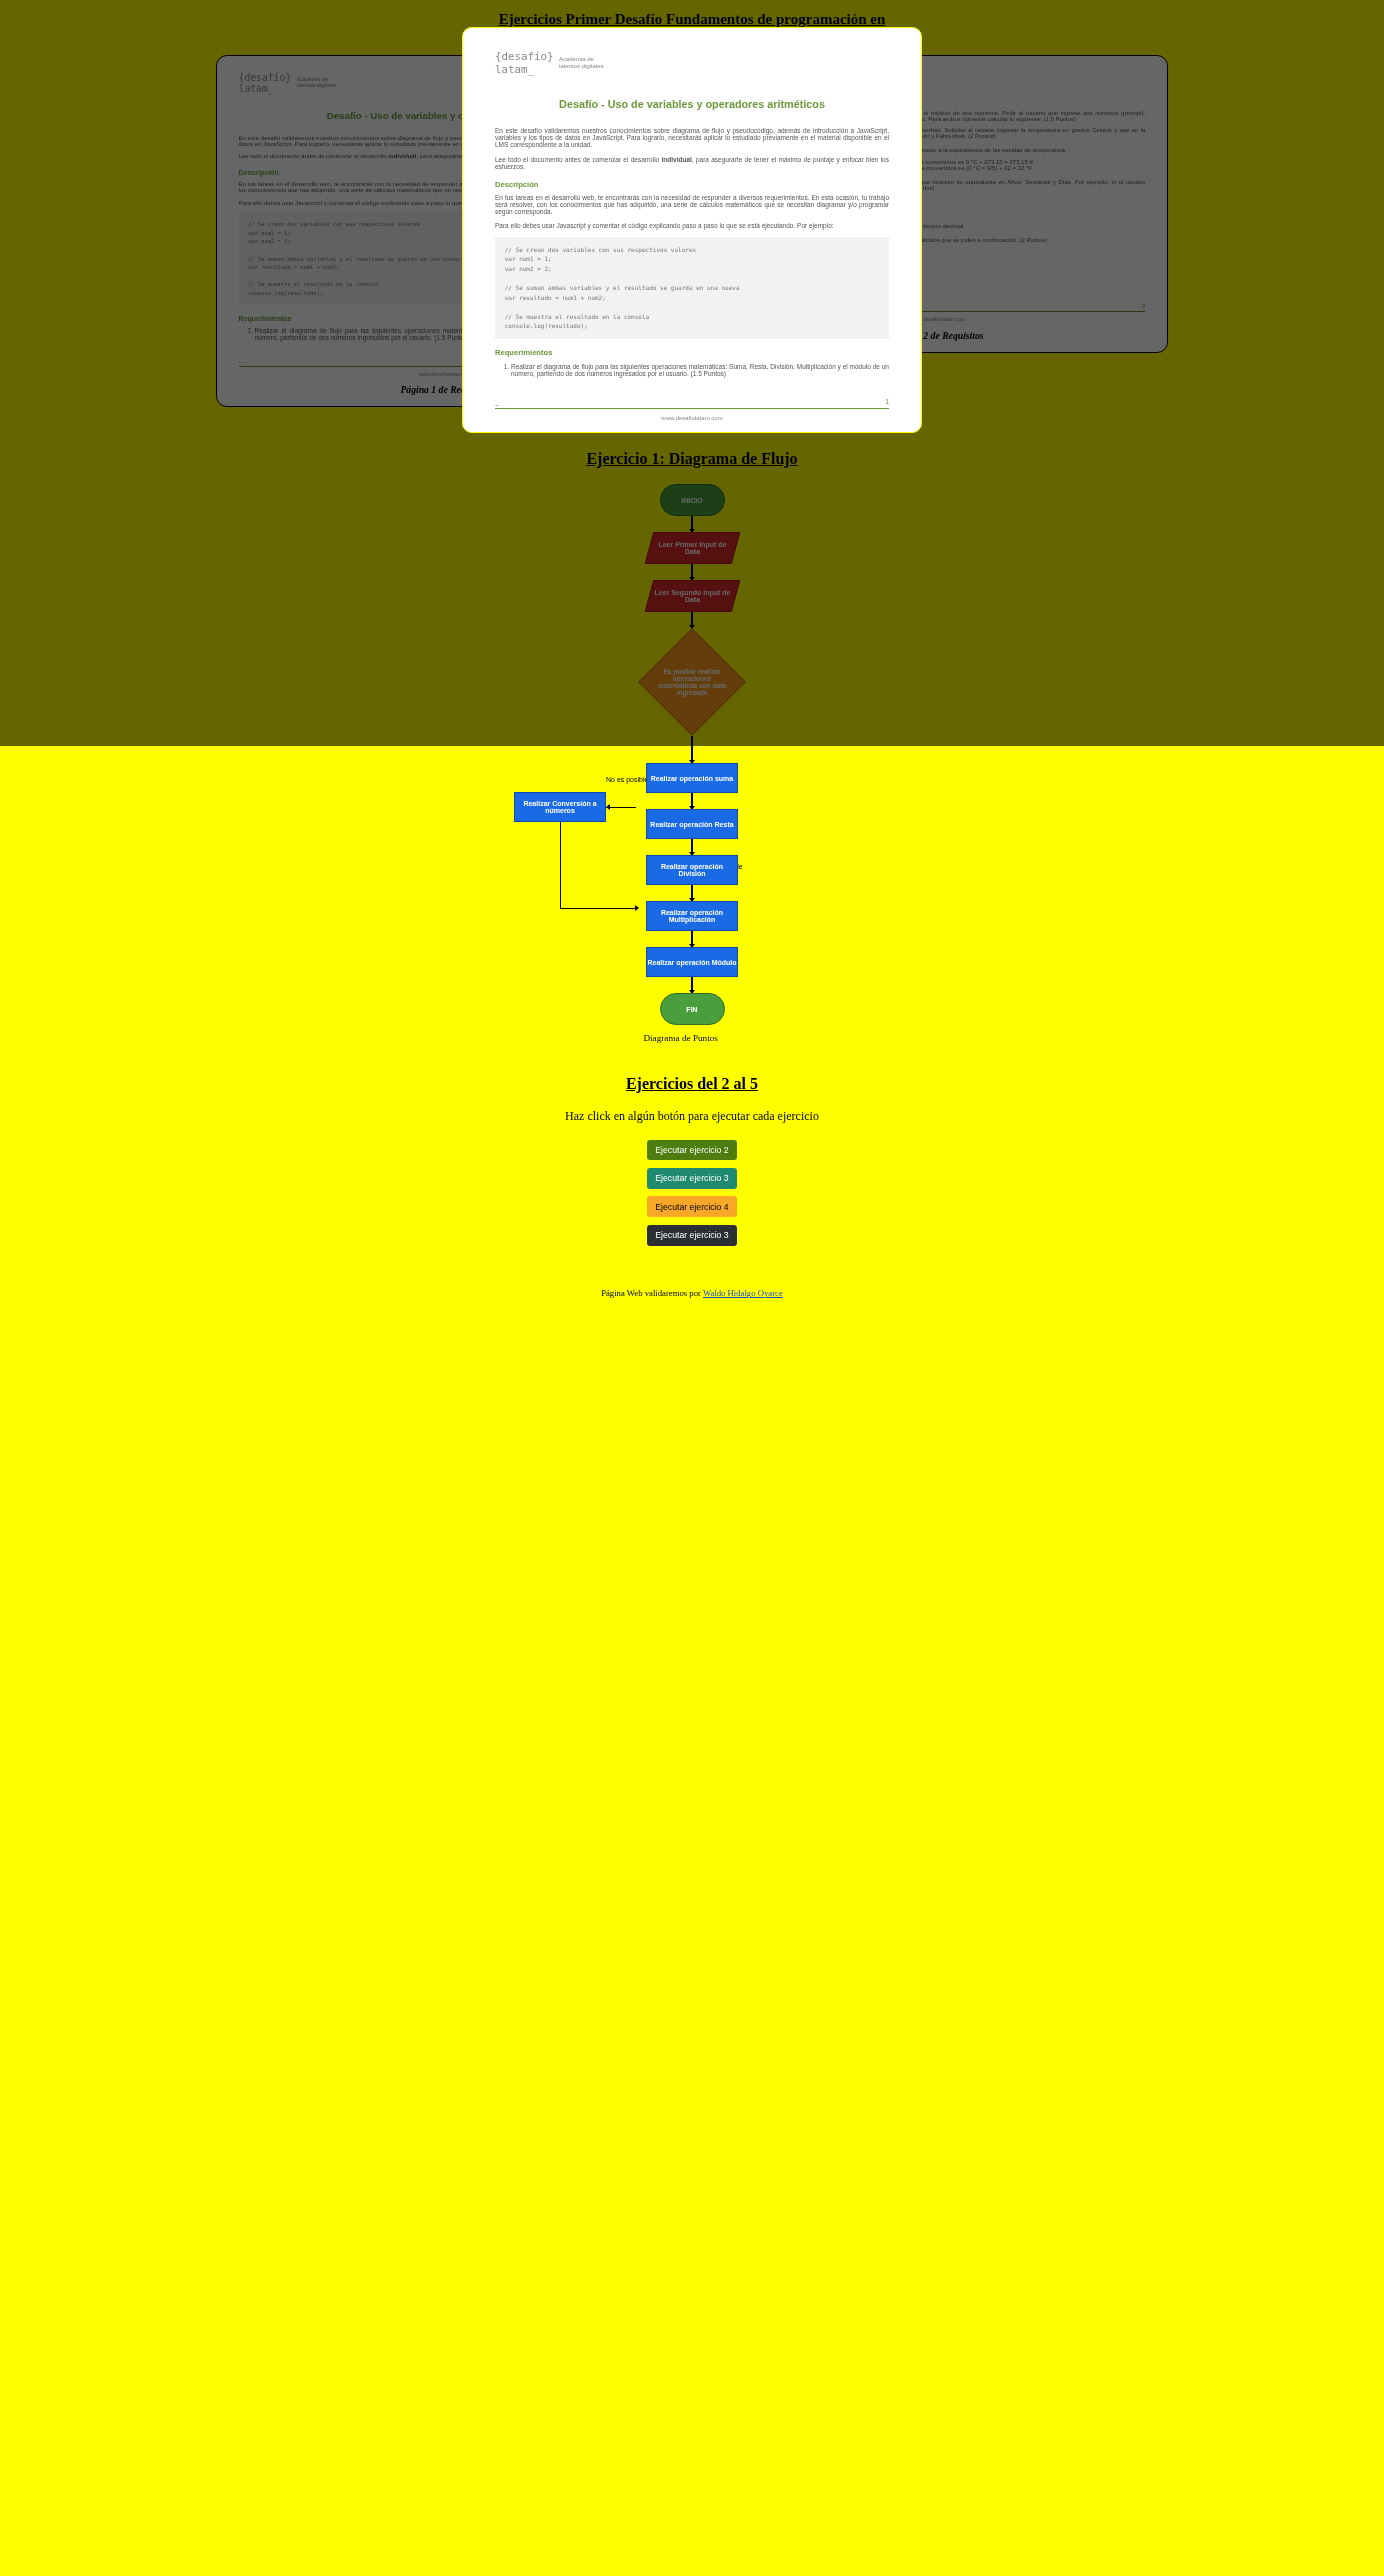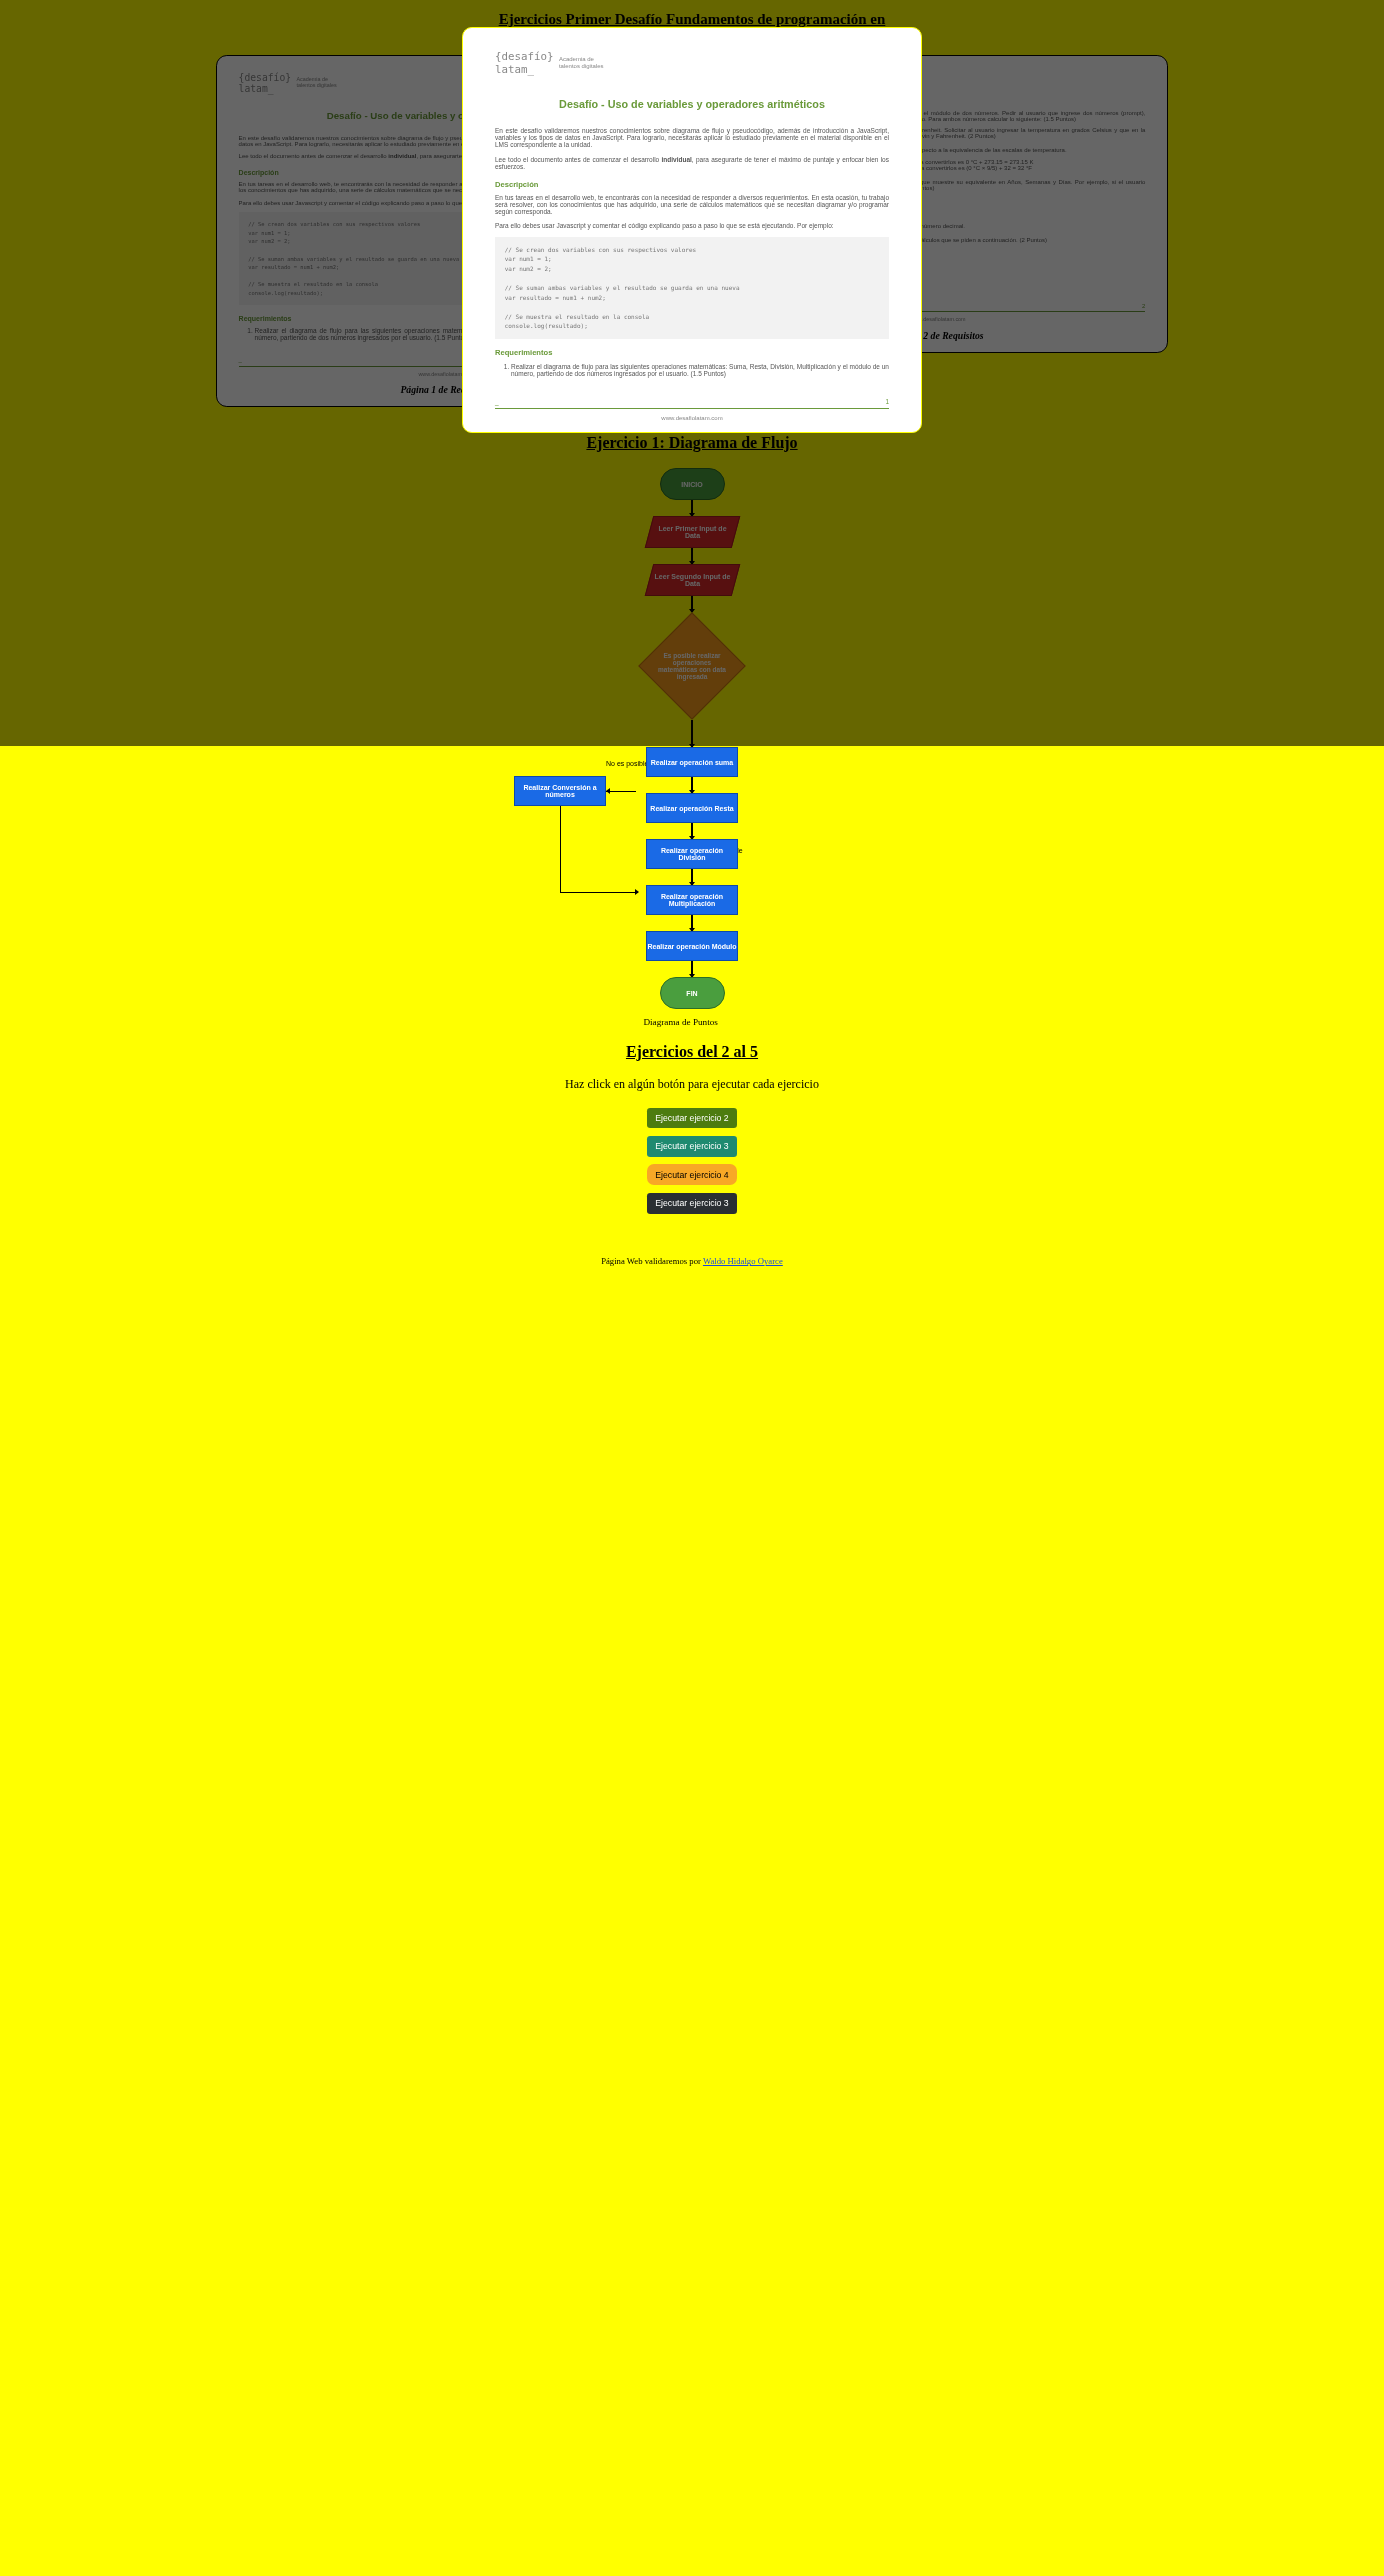--- a/index.html
+++ b/index.html
@@ -27,21 +27,21 @@
 .card-body { font-size: 6px; color: #555; text-align: justify; }
 .card-body p { margin-bottom: 6.5px; }
 .card .desc-h { font-size: 7px; }
 .card .code-block { font-size: 5.4px; }
 .card-footer { display: flex; justify-content: space-between; margin-top: 16px; font-size: 6px; color: #6a9a3a; padding-bottom: 2.2px; border-bottom: 1.1px solid #6a9a3a; }
 .card-footer-text { text-align: center; color: #888; font-size: 5.4px; padding: 4.3px 0 0; }
 .card-caption { text-align: center; font-style: italic; font-weight: bold; font-family: Georgia, serif; margin-top: 7.6px; font-size: 9.7px; }
 .card2-list { padding-left: 16px; font-size: 6px; }
 .card2-list li { margin-bottom: 5.4px; }
 .tip { margin: 7.6px 0; }
-.section-title { text-align: center; font-size: 16px; font-weight: bold; text-decoration: underline; margin: 16px 0 16px; }
+.section-title { text-align: center; font-size: 16px; font-weight: bold; text-decoration: underline; margin: 32px 0 16px; }
 .flow-wrap { text-align: center; }
 .flow { display: inline-block; position: relative; }
 .shape { color: #fff; font-family: Arial, sans-serif; font-size: 7px; font-weight: bold; display: flex; align-items: center; justify-content: center; text-align: center; margin: 0 auto; position: relative; }
 .oval { width: 65px; height: 32px; border-radius: 32px; }
 .green { background: #4a9e3e; border: 0.5px solid #2e6e24; }
 .para { width: 87px; height: 32px; background: #d92828; border: 0.5px solid #a81e1e; transform: skewX(-15deg); }
 .para span { transform: skewX(15deg); display: block; padding: 0 4.3px; }
 .diamond-wrap { width: 108px; height: 108px; position: relative; margin: 0 auto; }
 .diamond { width: 76px; height: 76px; background: #f89b1c; border: 0.5px solid #c87a0e; transform: rotate(45deg); position: absolute; top: 16px; left: 16px; }
 .diamond-text { position: absolute; top: 0; left: 0; width: 108px; height: 108px; display: flex; align-items: center; justify-content: center; color: #fff; font-size: 6.5px; font-weight: bold; font-family: Arial, sans-serif; padding: 0 16px; }
@@ -56,21 +56,21 @@
 .side-line-h1 { position: absolute; top: 323px; left: -32px; width: 30px; height: 1.1px; background: #000; }
 .side-line-h1::before { content:""; position:absolute; left:-0.5px; top:-2.7px; border-top:3.2px solid transparent; border-bottom:3.2px solid transparent; border-right:4.3px solid #000; }
 .side-line-v { position: absolute; top: 338px; left: -78px; width: 1.1px; height: 87px; background: #000; }
 .side-line-h2 { position: absolute; top: 424px; left: -78px; width: 78px; height: 1.1px; background: #000; }
 .side-line-h2::after { content:""; position:absolute; right:-0.5px; top:-2.7px; border-top:3.2px solid transparent; border-bottom:3.2px solid transparent; border-left:4.3px solid #000; }
 .subtitle { text-align: center; font-size: 12px; font-family: Georgia, serif; margin-bottom: 16px; }
 .btns { display: flex; flex-direction: column; align-items: center; gap: 7.6px; margin-bottom: 32px; }
 .btn { font-family: Arial, sans-serif; font-size: 8.7px; padding: 5.4px 8.7px; border-radius: 3.2px; border: none; color: #fff; cursor: pointer; }
 .btn-blue { background: #4d7c0f; }
 .btn-teal { background: #1f8a70; }
-.btn-orange { background: #f8a826; color: #000; border-radius: 7px; }
+.btn-orange { background: #f8a826; color: #000; }
 .btn-dark { background: #2b2f33; }
 .footer { text-align: center; font-family: Georgia, serif; font-size: 8.7px; padding: 10.8px 0 21.6px; }
 .footer a { color: #1a4ad8; text-decoration: underline; }
 </style>
 </head>
 <body>
 
 <h1 class="page-title">Ejercicios Primer Desafío Fundamentos de programación en</h1>
 
 <div class="overlay"></div>

